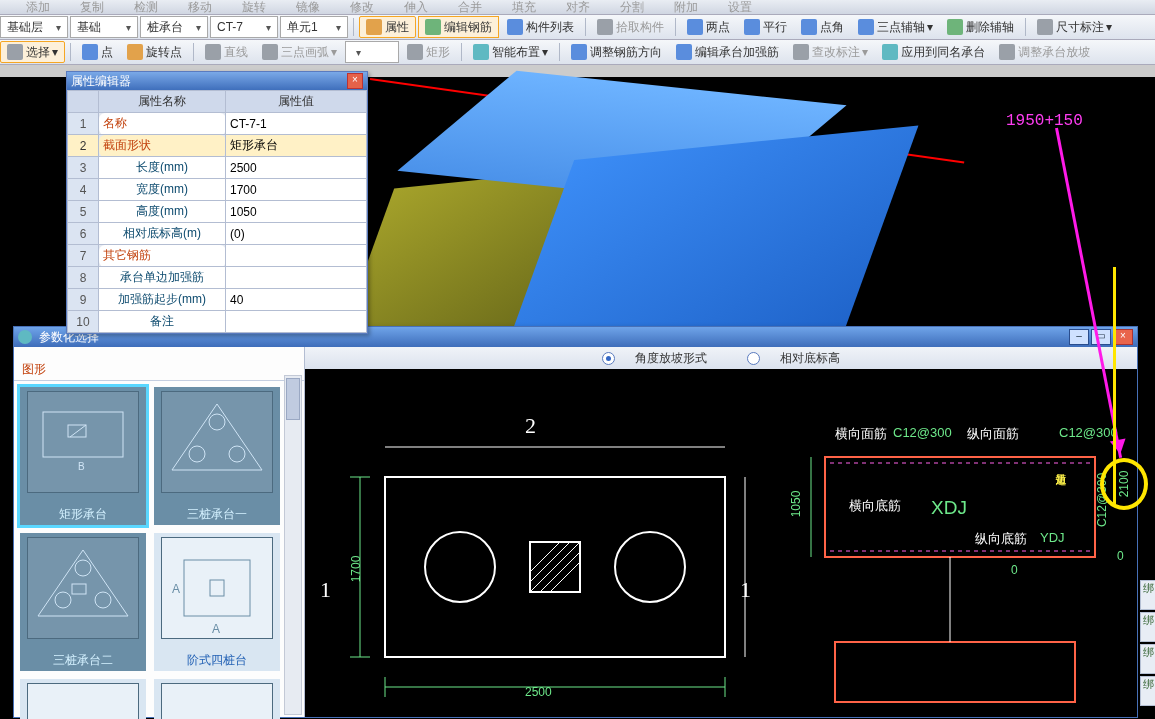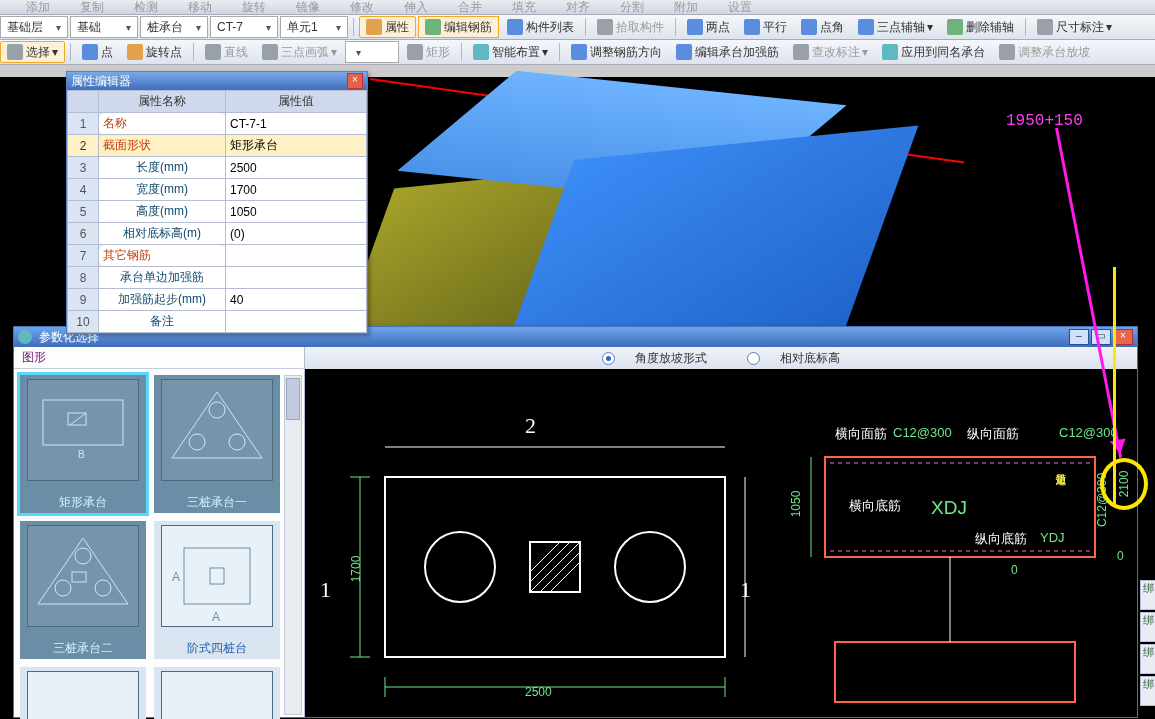--- a/index.html
+++ b/index.html
@@ -186,21 +186,21 @@
   #param-window .body{
     display:flex; height:calc(100% - 20px);
   }
   .thumb-panel{
     width:290px;
     background:#fdfdfd;
     border-right:1px solid #b3bdd2;
     position:relative;
   }
   .thumb-panel .tab{
-    padding:2px 8px; color:#701a75; border-bottom:1px solid #c4cee0;
+    padding:2px 8px; color:#c2410c; border-bottom:1px solid #c4cee0;margin-top:12px;
   }
   .thumb-grid{
     display:flex;flex-wrap:wrap;gap:8px;
     padding:6px;
   }
   .thumb{
     width:126px;height:138px;
     background:#6a8ea6;
     display:flex;flex-direction:column;align-items:center;justify-content:space-between;
     padding:4px 2px 2px 2px;

